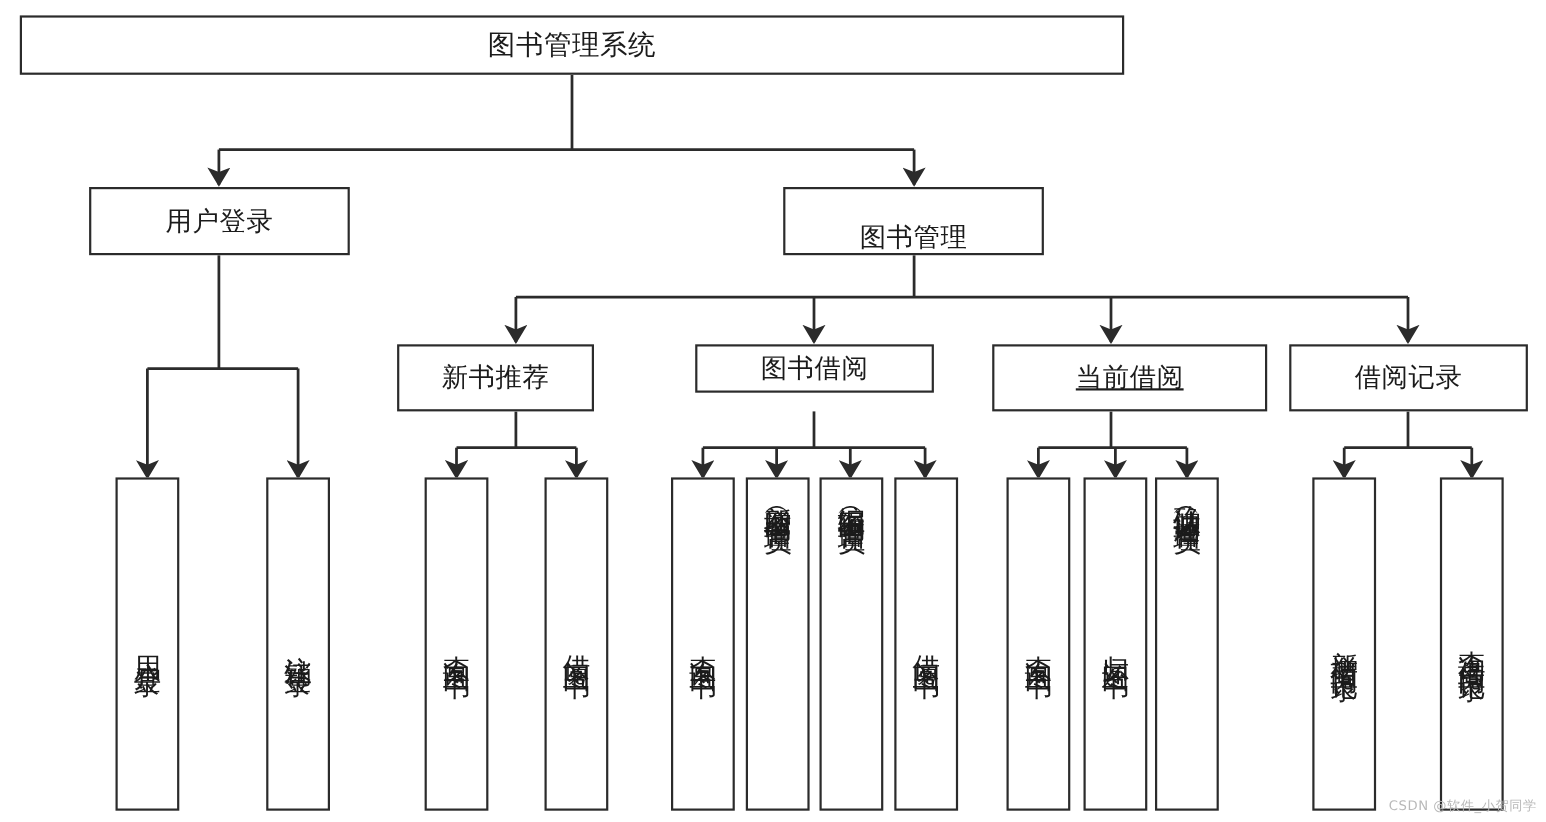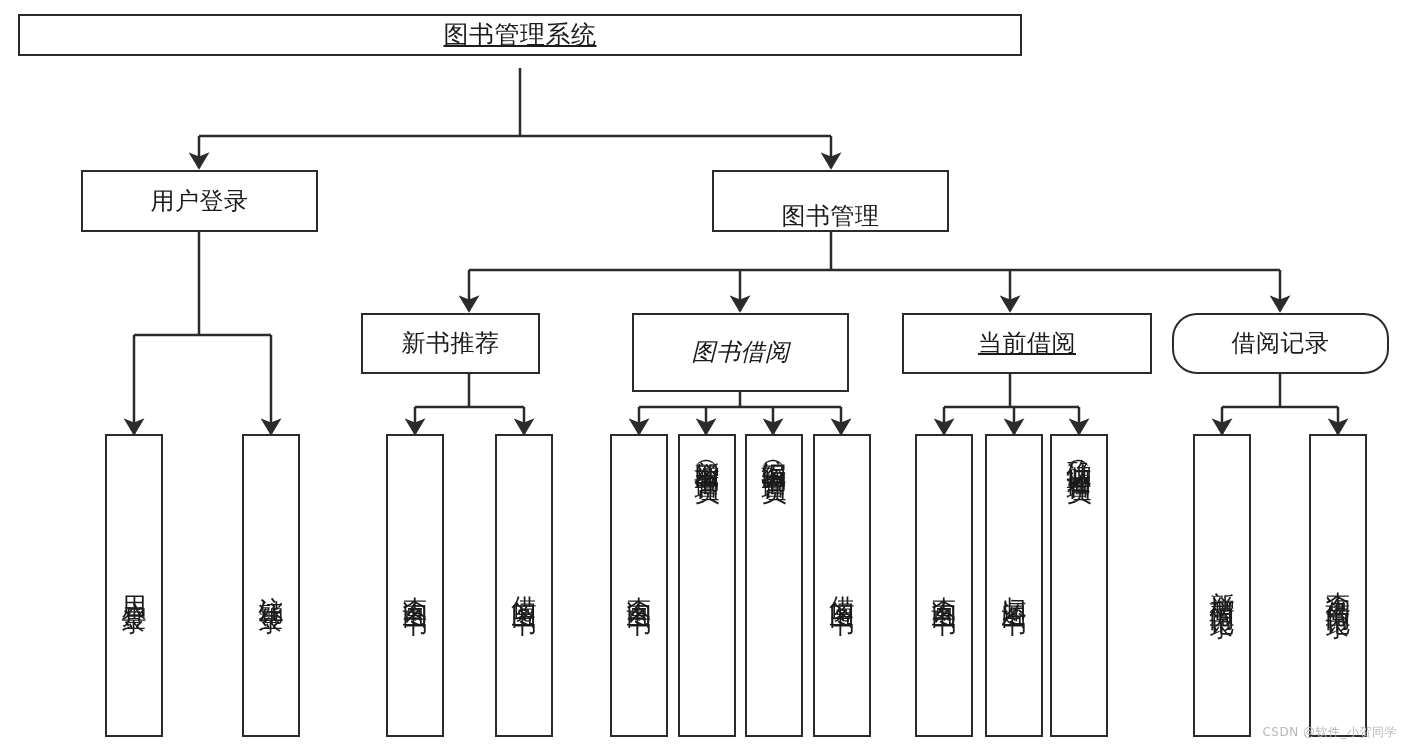--- a/index.html
+++ b/index.html
@@ -129,41 +129,41 @@
       <path d="M1014,407 L1014,434" marker-end="url(#arrow)"></path>
       <path d="M1079,407 L1079,434" marker-end="url(#arrow)"></path>
 
       <path d="M1280,374 L1280,407"></path>
       <path d="M1222,407 L1338,407"></path>
       <path d="M1222,407 L1222,434" marker-end="url(#arrow)"></path>
       <path d="M1338,407 L1338,434" marker-end="url(#arrow)"></path>
     </g>
   </svg>
 
-  <div class="node h root" style="left:18px; top:14px; width:1004px; height:42px;text-decoration:underline;">
+  <div class="node h root" style="left:18px; top:14px; width:1004px; height:54px;">
     <span class="label">图书管理系统</span>
   </div>
 
   <div class="node h" style="left:81px; top:170px; width:237px; height:62px;">
     <span class="label">用户登录</span>
   </div>
   <div class="node h" style="left:712px; top:170px; width:237px; height:62px;align-items:flex-end;">
     <span class="label">图书管理</span>
   </div>
 
   <div class="node h" style="left:361px; top:313px; width:179px; height:61px;">
     <span class="label">新书推荐</span>
   </div>
-  <div class="node h" style="left:632px; top:313px; width:217px; height:79px;font-style:italic;">
+  <div class="node h" style="left:632px; top:313px; width:217px; height:44px;">
     <span class="label">图书借阅</span>
   </div>
   <div class="node h" style="left:902px; top:313px; width:250px; height:61px;text-decoration:underline;">
     <span class="label">当前借阅</span>
   </div>
-  <div class="node h" style="left:1172px; top:313px; width:217px; height:61px;border-radius:25px;">
+  <div class="node h" style="left:1172px; top:313px; width:217px; height:61px;">
     <span class="label">借阅记录</span>
   </div>
 
   <div class="node v" style="left:105px; top:434px; width:58px; height:303px;">
     <span class="label">用户登录</span>
   </div>
   <div class="node v" style="left:242px; top:434px; width:58px; height:303px;">
     <span class="label">注销登录</span>
   </div>
 

